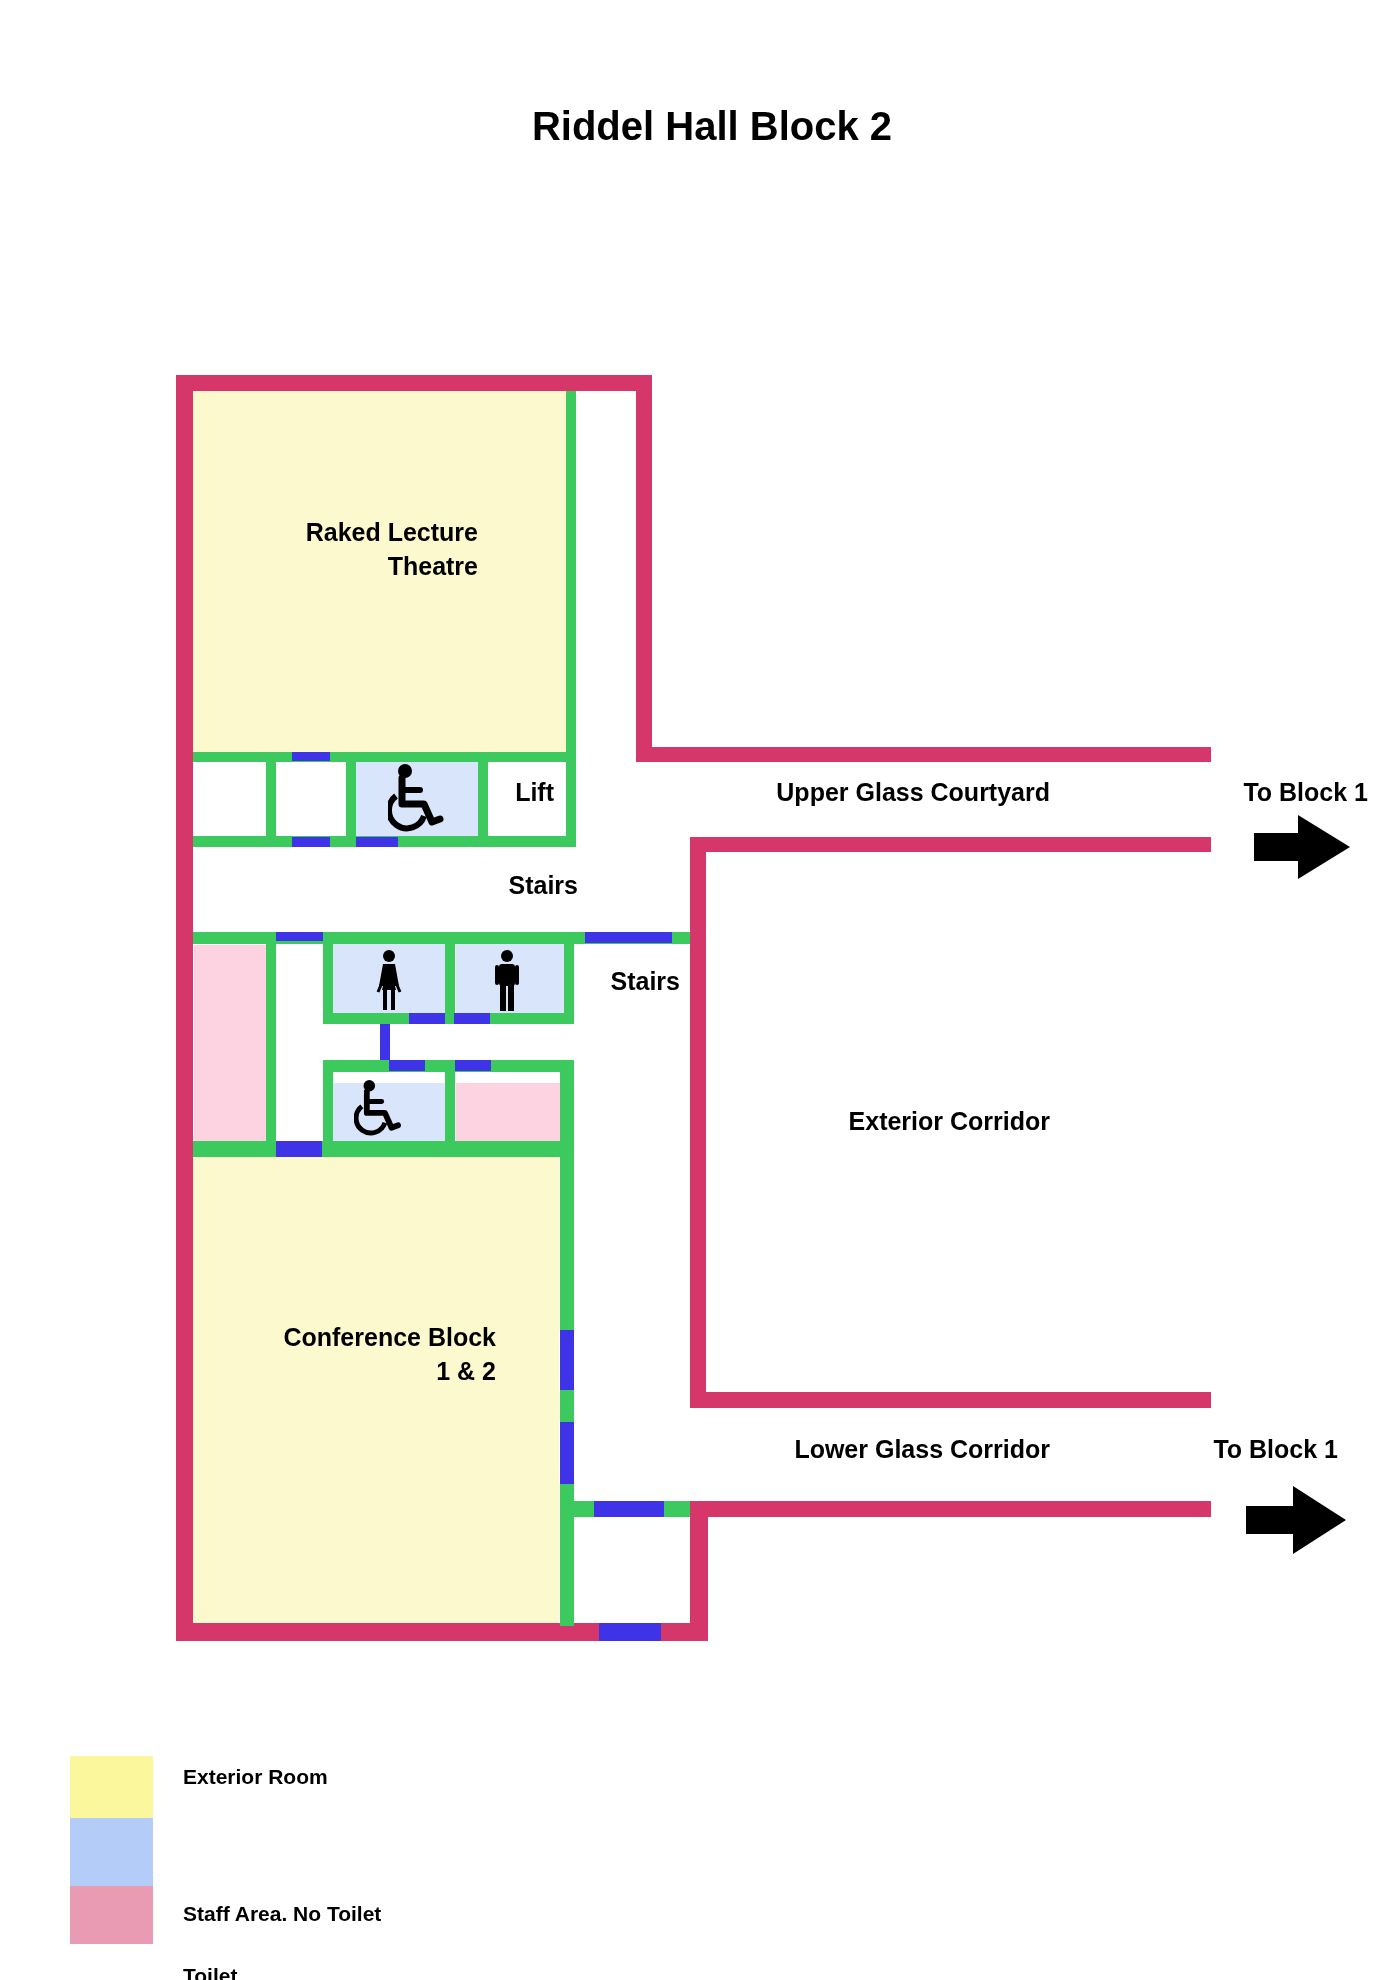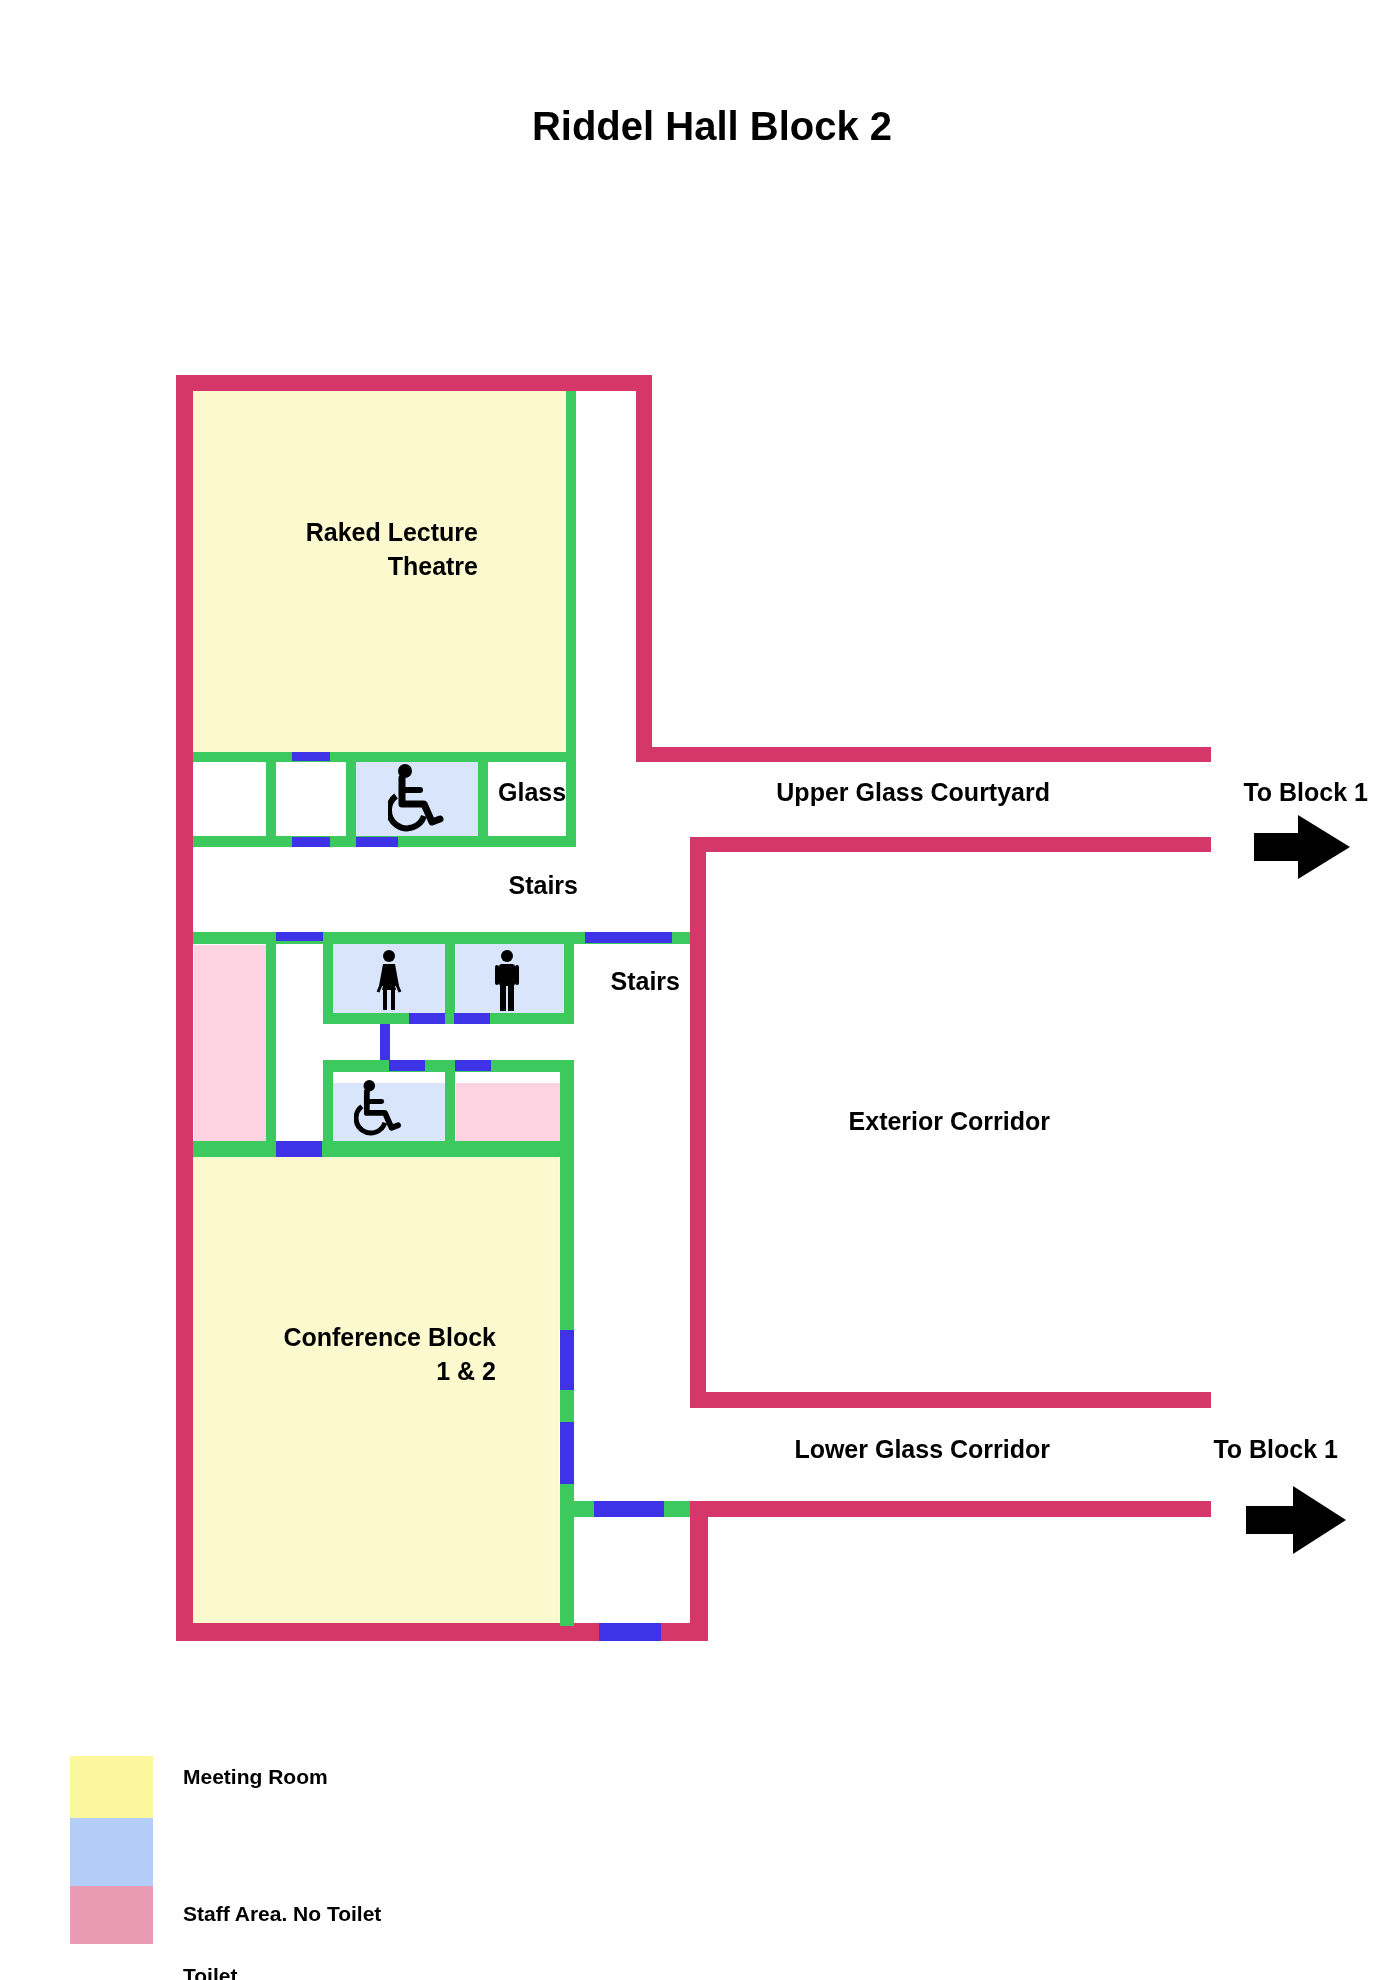--- a/index.html
+++ b/index.html
@@ -78,21 +78,21 @@
   <div class="door" style="left:560px;top:1422px;width:14px;height:62px;"></div>
   <div class="gw" style="left:560px;top:1501px;width:130px;height:16px;"></div>
   <div class="door" style="left:594px;top:1501px;width:70px;height:16px;"></div>
   <div class="door" style="left:599px;top:1623px;width:62px;height:18px;"></div>
 </div>
 
 <div class="lbl" style="left:278px;top:515px;width:200px;">
   <div>Raked Lecture</div>
   <div>Theatre</div>
 </div>
-<div class="lbl" style="left:498px;top:775px;width:56px;">Glass</div>
+<div class="lbl" style="left:498px;top:775px;width:56px;">Lift</div>
 <div class="lbl" style="left:478px;top:868px;width:100px;">Stairs</div>
 <div class="lbl" style="left:580px;top:964px;width:100px;">Stairs</div>
 <div class="lbl" style="left:256px;top:1320px;width:240px;">
   <div>Conference Block</div>
   <div>1 &amp; 2</div>
 </div>
 <div class="lbl" style="left:780px;top:1104px;width:270px;">Exterior Corridor</div>
 <div class="lbl" style="left:760px;top:775px;width:290px;">Upper Glass Courtyard</div>
 <div class="lbl" style="left:760px;top:1432px;width:290px;">Lower Glass Corridor</div>
 <div class="lbl" style="left:1228px;top:775px;width:140px;">To Block 1</div>
@@ -131,16 +131,16 @@
   <rect x="1" y="15" width="4" height="20" rx="2" fill="#000"></rect>
   <rect x="21" y="15" width="4" height="20" rx="2" fill="#000"></rect>
   <rect x="6" y="34" width="6" height="27" fill="#000"></rect>
   <rect x="14" y="34" width="6" height="27" fill="#000"></rect>
 </svg>
 
 <div>
   <div class="legend-sw" style="top:1756px;height:62px;background:#fbf79c;"></div>
   <div class="legend-sw" style="top:1818px;height:68px;background:#b3cdf8;"></div>
   <div class="legend-sw" style="top:1886px;height:58px;background:#e99bb4;"></div>
-  <div class="legend-lbl" style="top:1765px;">Meeting Room</div>
+  <div class="legend-lbl" style="top:1765px;">Exterior Room</div>
   <div class="legend-lbl" style="top:1925px;margin-top:39px;">Toilet</div>
   <div class="legend-lbl" style="top:1902px;">Staff Area. No Toilet</div>
 </div>
 
 </body></html>

